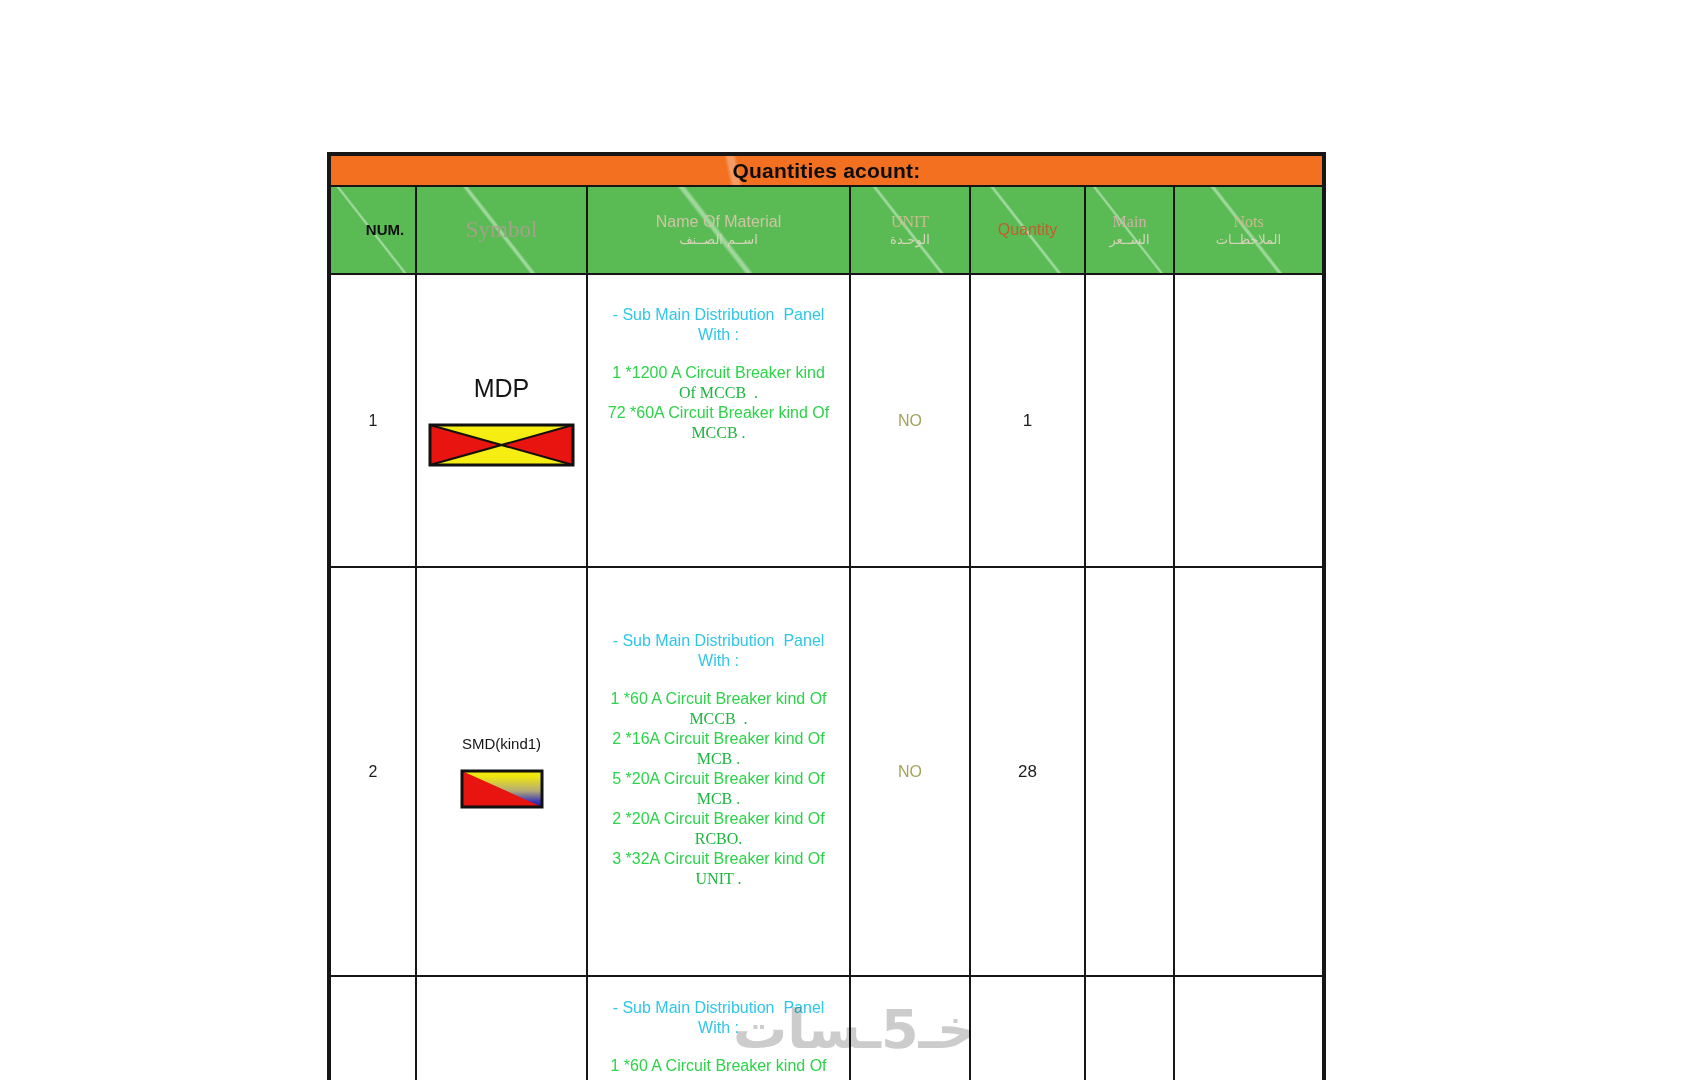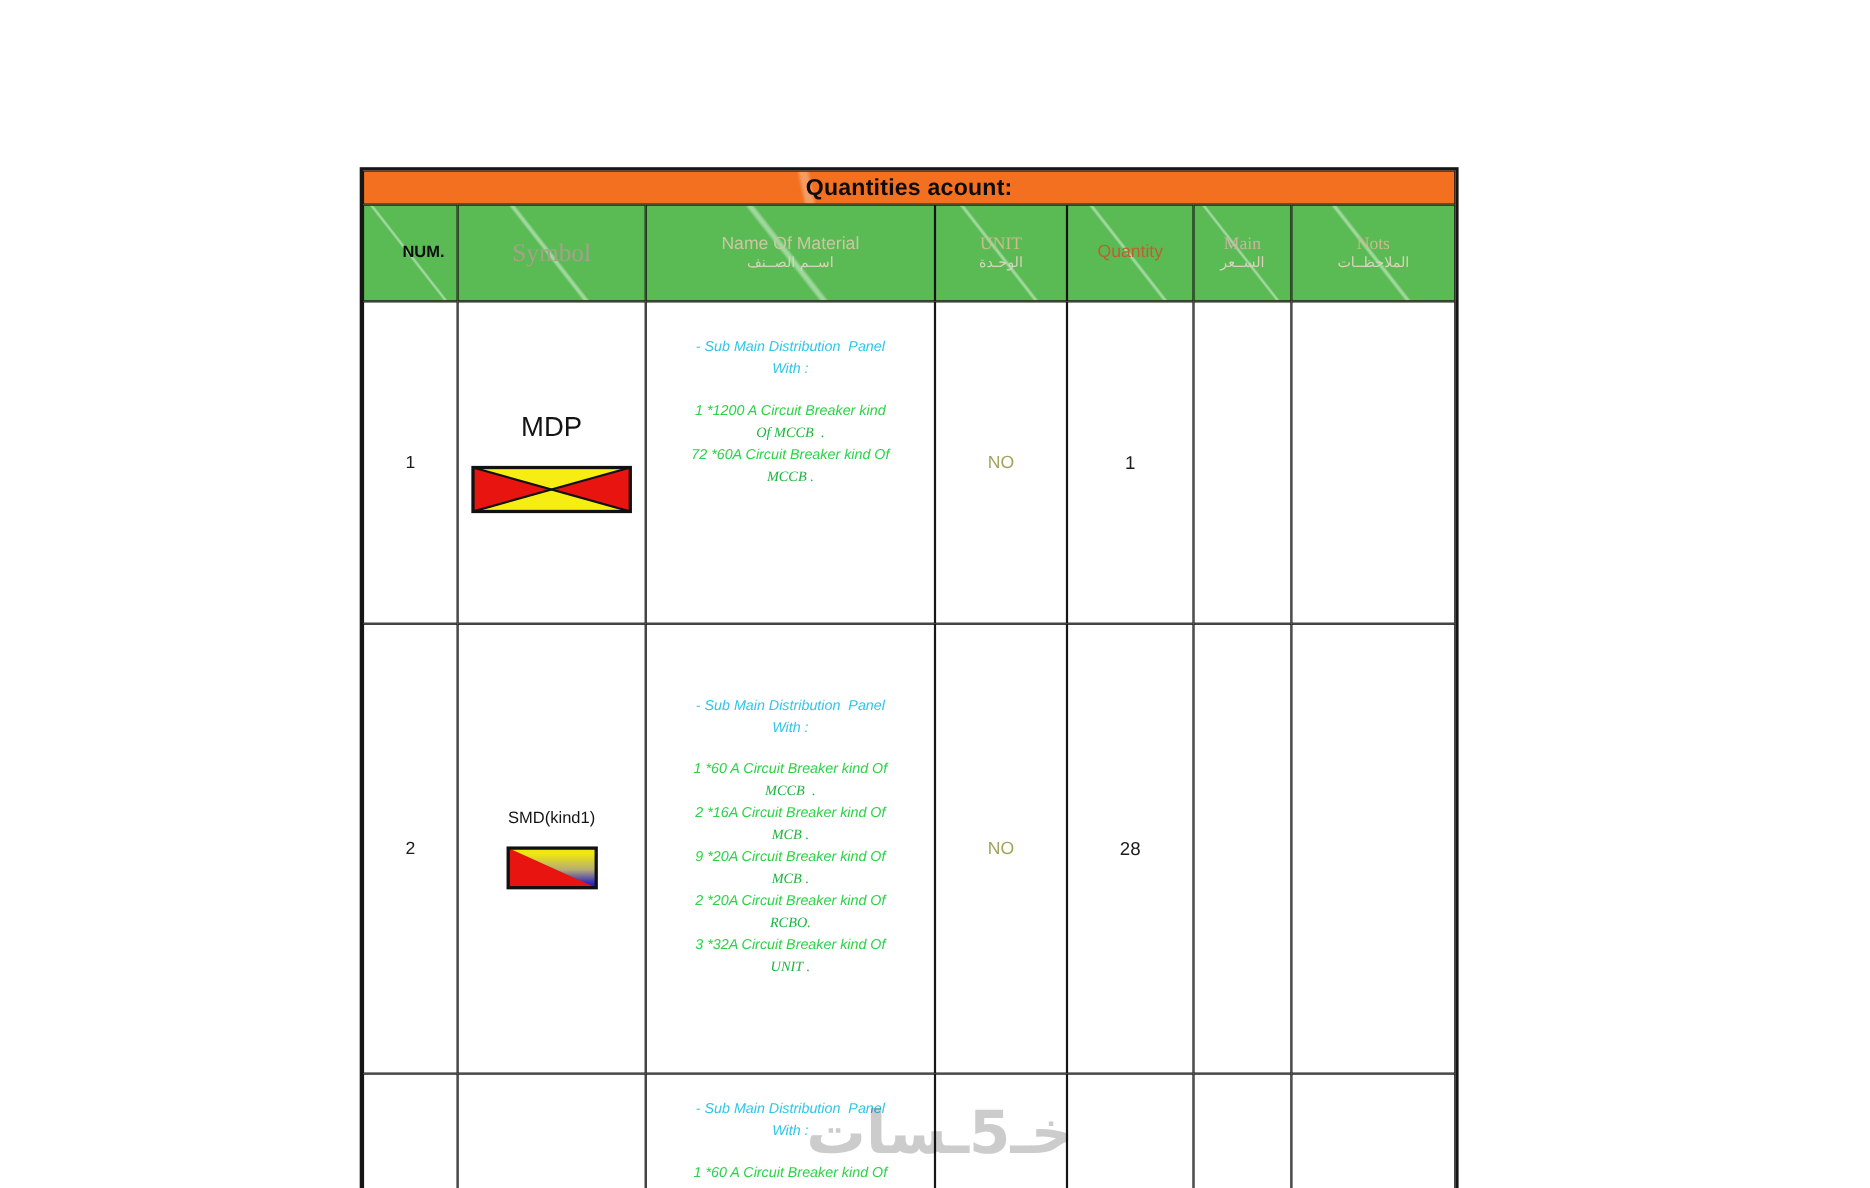--- a/index.html
+++ b/index.html
@@ -54,21 +54,21 @@
   .h-quantity{font-size:16px;color:#c05f2e;}
   .h-ar{font-size:13px;color:#d9d3bd;font-family:"DejaVu Sans",sans-serif;direction:rtl;}
 
   
   .num-val{font-size:16px;color:#1c1c1c;}
   .unit-val{font-size:16px;color:#a3a35c;}
   .qty-val{font-size:17px;color:#1c1c1c;}
 
   .material-cell{
     flex-direction:column;justify-content:flex-start;
-    text-align:left;line-height:20px;font-size:13px;font-style:italic;
+    text-align:left;line-height:20px;font-size:16px;
   }
   .material-cell .intro{color:#30c6e8;white-space:pre-wrap;}
   .material-cell .gap{height:18px;flex:0 0 auto;}
   .item-sans{color:#2cd348;white-space:pre-wrap;}
   .item-serif{color:#1db53e;font-family:"Liberation Serif",serif;white-space:pre-wrap;}
   .pad-r1{padding-top:30px;}
   .pad-r2{padding-top:63px;}
   .pad-r3{padding-top:21px;}
 
   .symbol-cell{flex-direction:column;gap:17px;}
@@ -180,21 +180,21 @@
     </svg>
   </div>
   <div class="cell material-cell pad-r2">
     <div class="intro">- Sub Main Distribution  Panel</div>
     <div class="intro">With :</div>
     <div class="gap"></div>
     <div class="item-sans">1 *60 A Circuit Breaker kind Of</div>
     <div class="item-serif">MCCB  .</div>
     <div class="item-sans">2 *16A Circuit Breaker kind Of</div>
     <div class="item-serif">MCB .</div>
-    <div class="item-sans">9 *20A Circuit Breaker kind Of</div>
+    <div class="item-sans">5 *20A Circuit Breaker kind Of</div>
     <div class="item-serif">MCB .</div>
     <div class="item-sans">2 *20A Circuit Breaker kind Of</div>
     <div class="item-serif">RCBO.</div>
     <div class="item-sans">3 *32A Circuit Breaker kind Of</div>
     <div class="item-serif">UNIT .</div>
   </div>
   <div class="cell">
     <span class="unit-val">NO</span>
   </div>
   <div class="cell">

